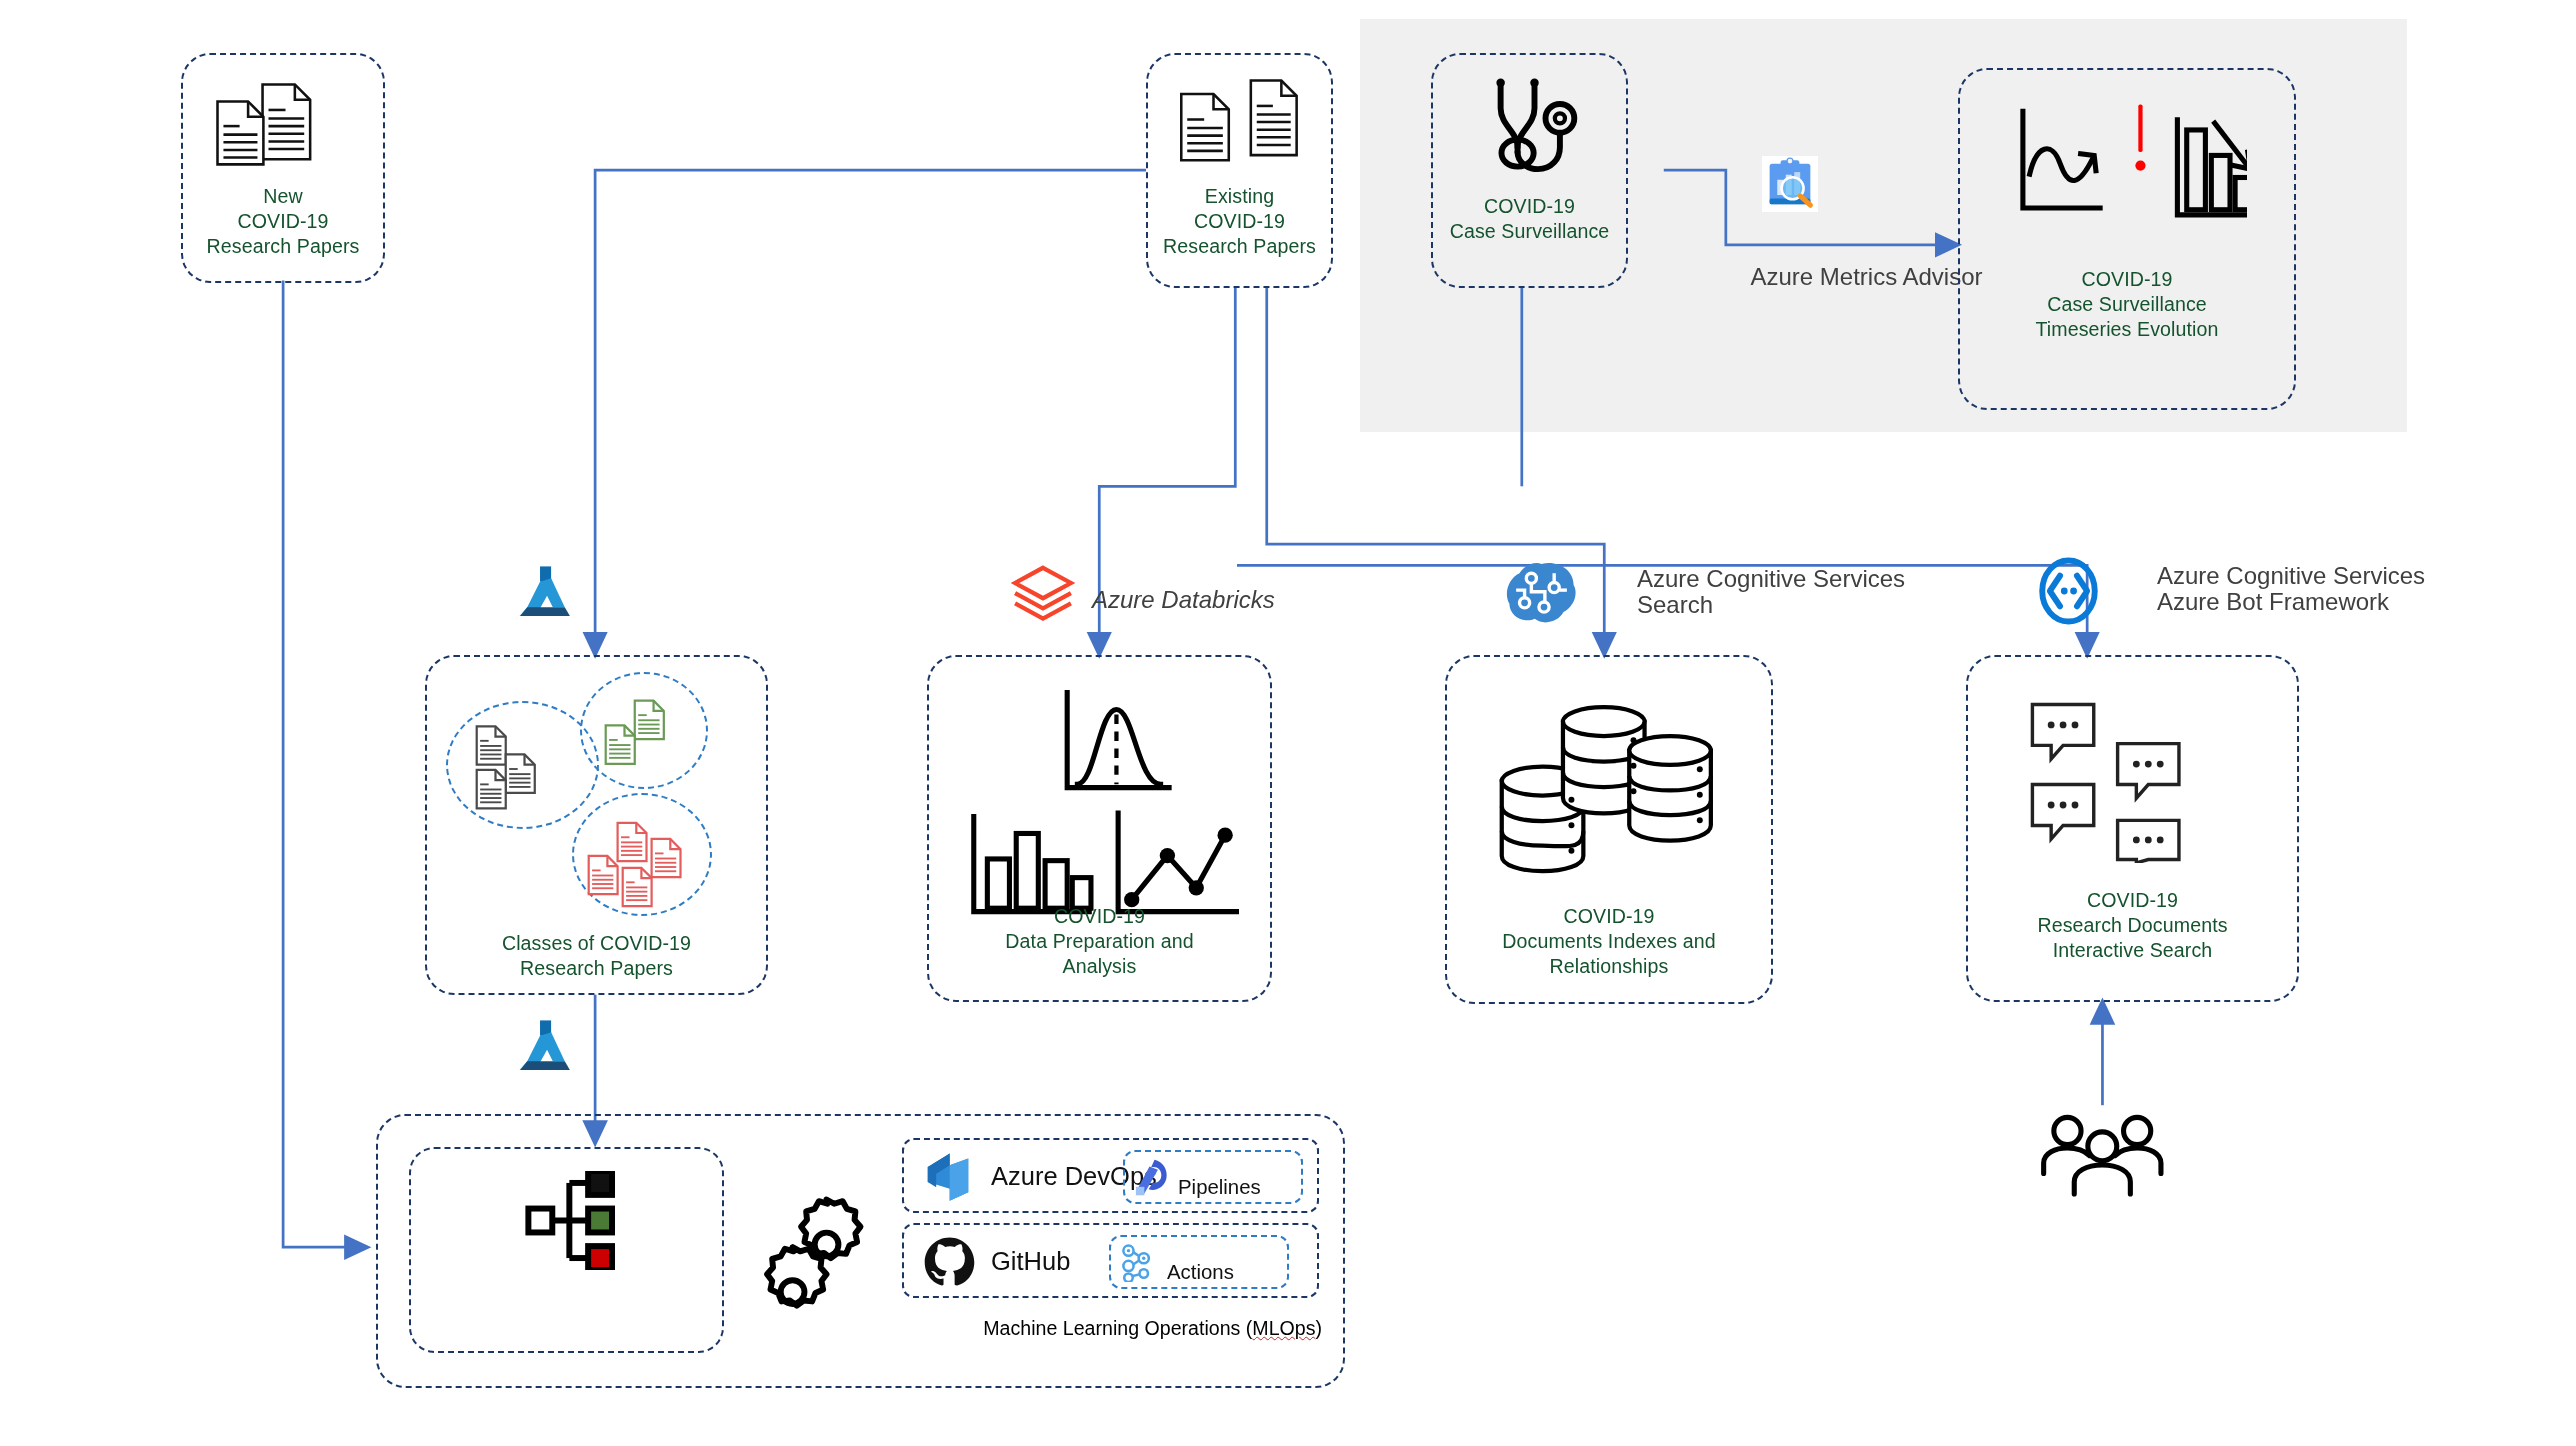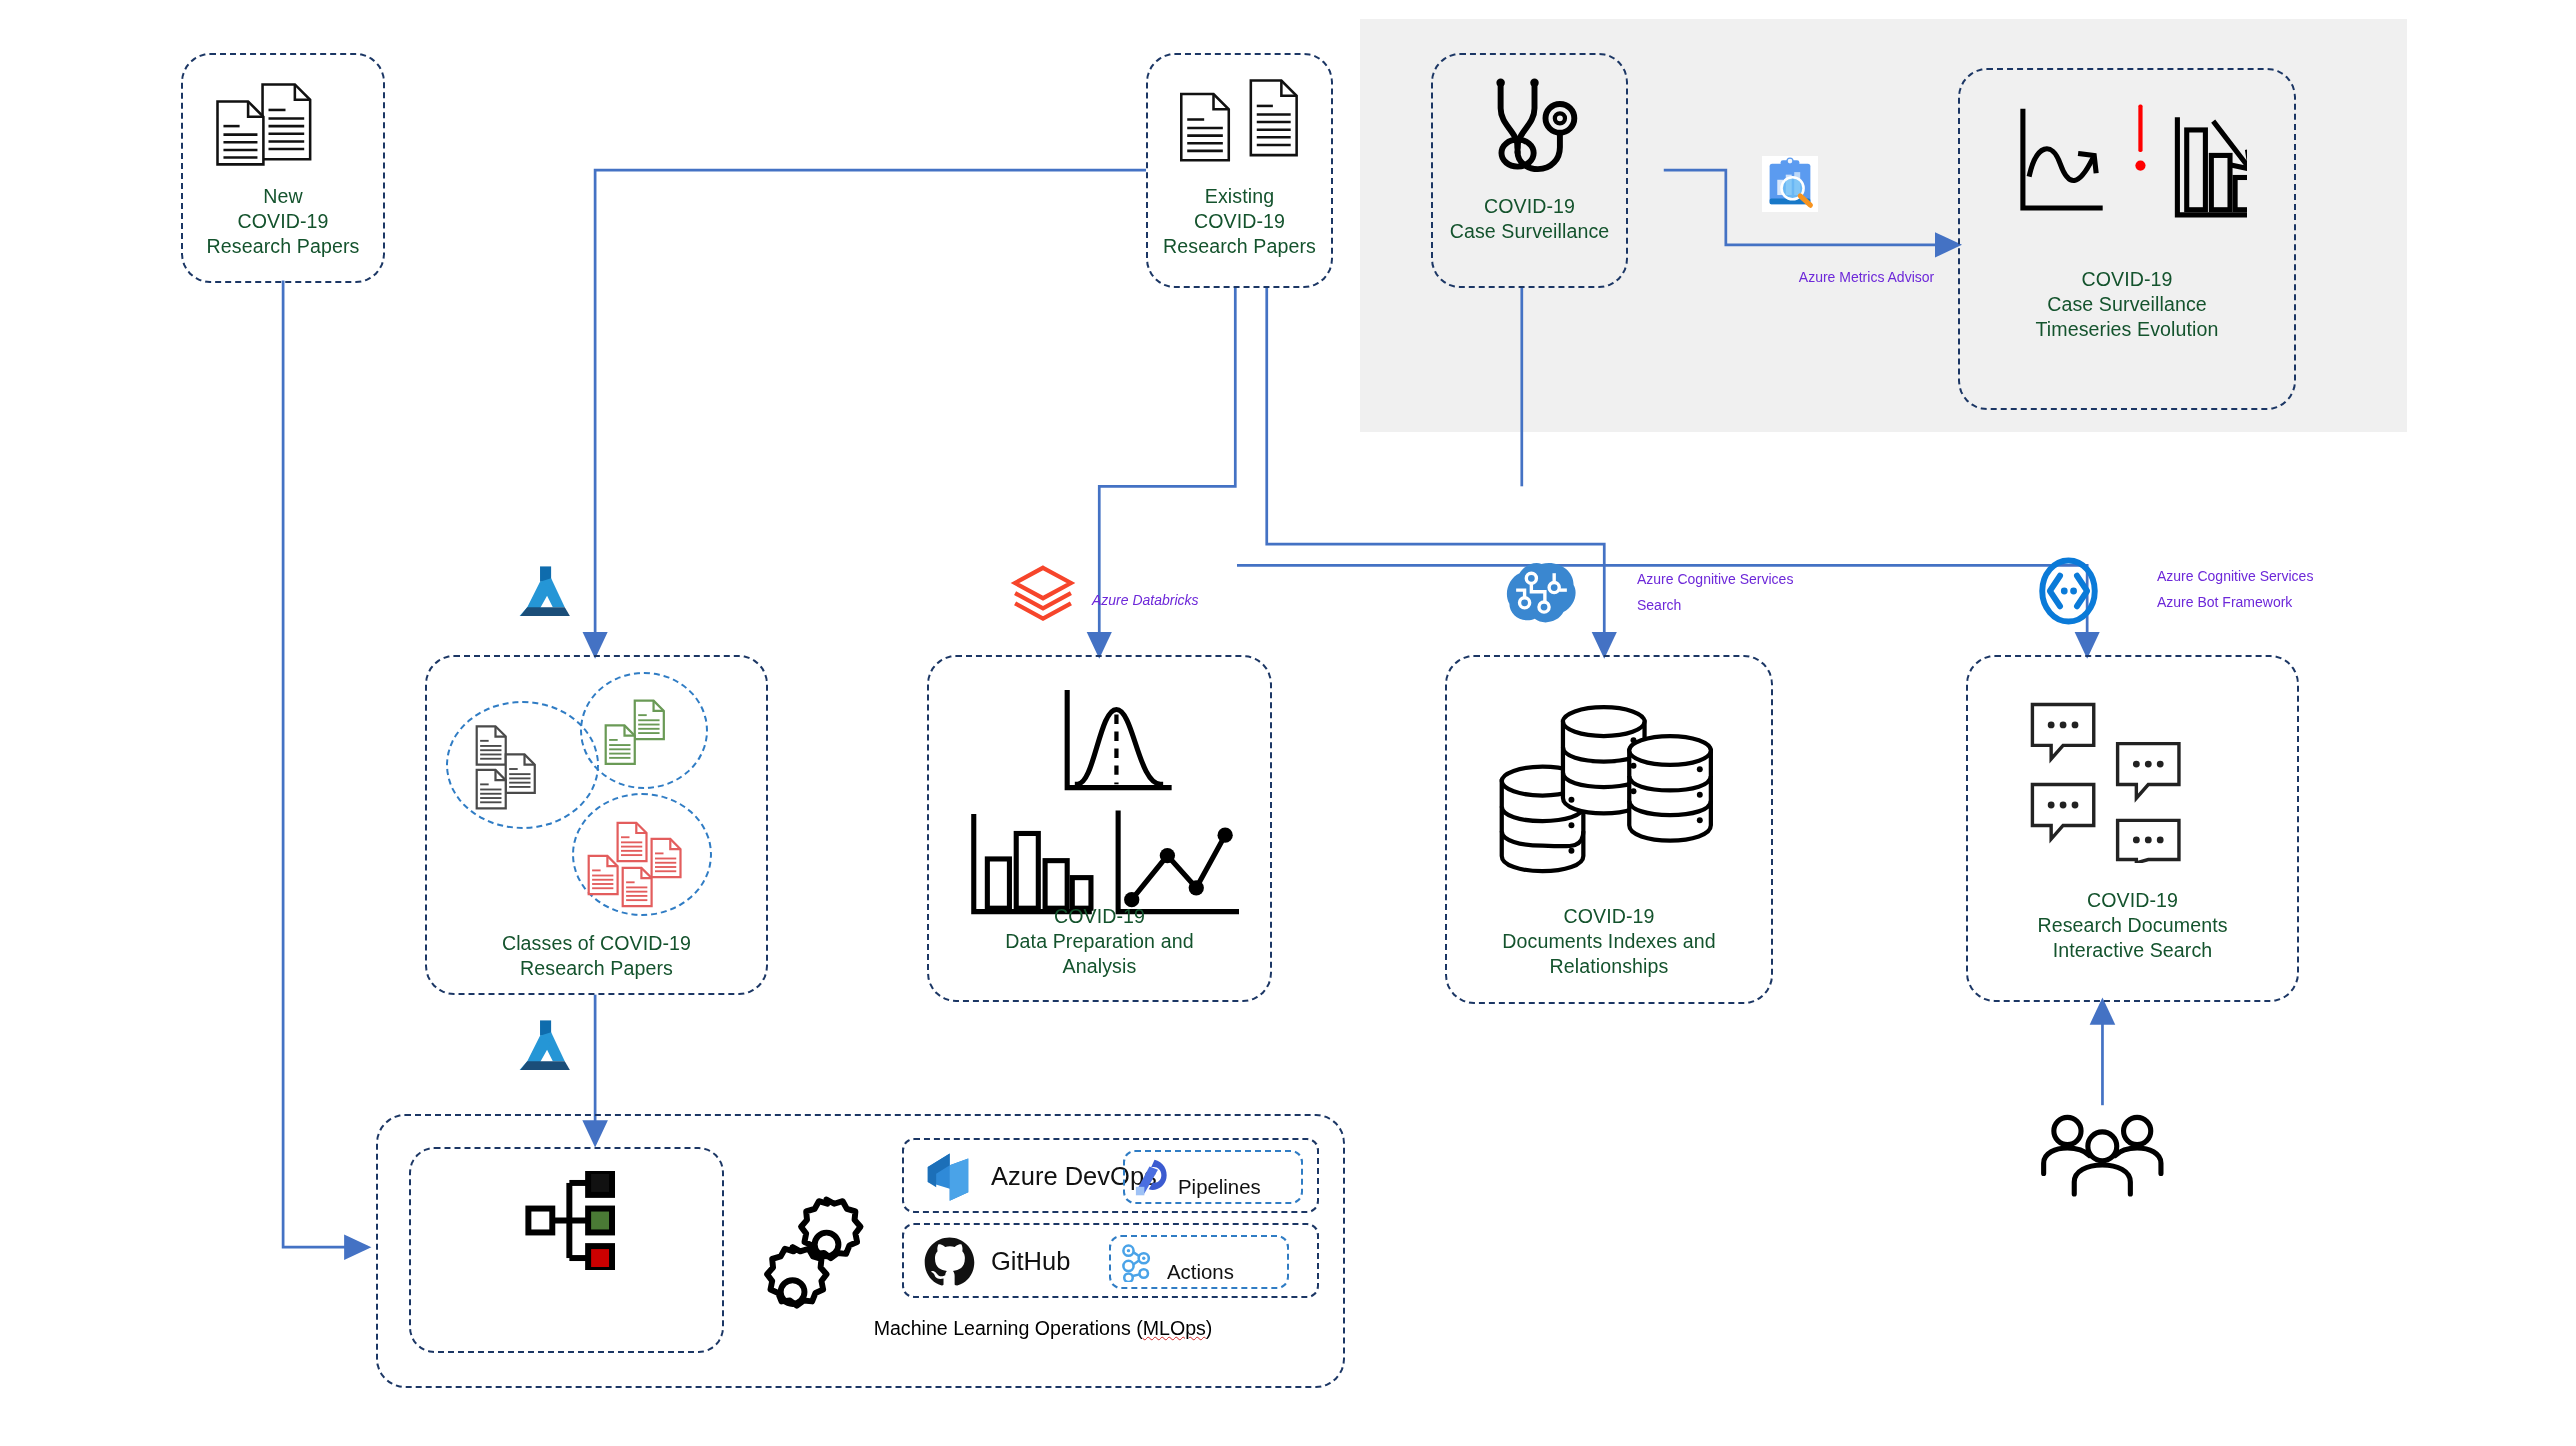--- a/index.html
+++ b/index.html
@@ -25,22 +25,22 @@
     text-align:center;
     font-size:19.6px;line-height:25px;
     color:#14532d;
     white-space:pre-line;
     letter-spacing:0.1px;
   }
 
   
   .svc-label{
     position:absolute;
-    font-size:14px;line-height:26px;
-    color:#6d28d9;white-space:pre-line;
+    font-size:24px;line-height:26px;
+    color:#404040;white-space:pre-line;
   }
 
   
   svg.wires{position:absolute;left:0;top:0;width:2576px;height:1447px;overflow:visible;pointer-events:none;}
 
   
   .cluster{
     position:absolute;
     border:2.6px dashed #2f7cc4;
     border-radius:50%;
@@ -544,19 +544,19 @@
           </g>
           <g fill="#4aa3e8">
               <circle cx="10" cy="9" r="2"></circle>
               <circle cx="28" cy="18" r="2"></circle>
             </g>
         </svg>
         <span class="chip-text">Actions</span>
       </div>
     </div>
 
-    <div class="mlops-caption" style="left:376px;top:201px;width:578px;">
+    <div class="mlops-caption" style="left:366px;top:201px;width:578px;text-align:right;">
       <span>Machine Learning Operations (</span><span class="underline-sq">MLOps</span><span>)</span>
     </div>
   </div>
 
 </div>
 
 
 </body></html>

